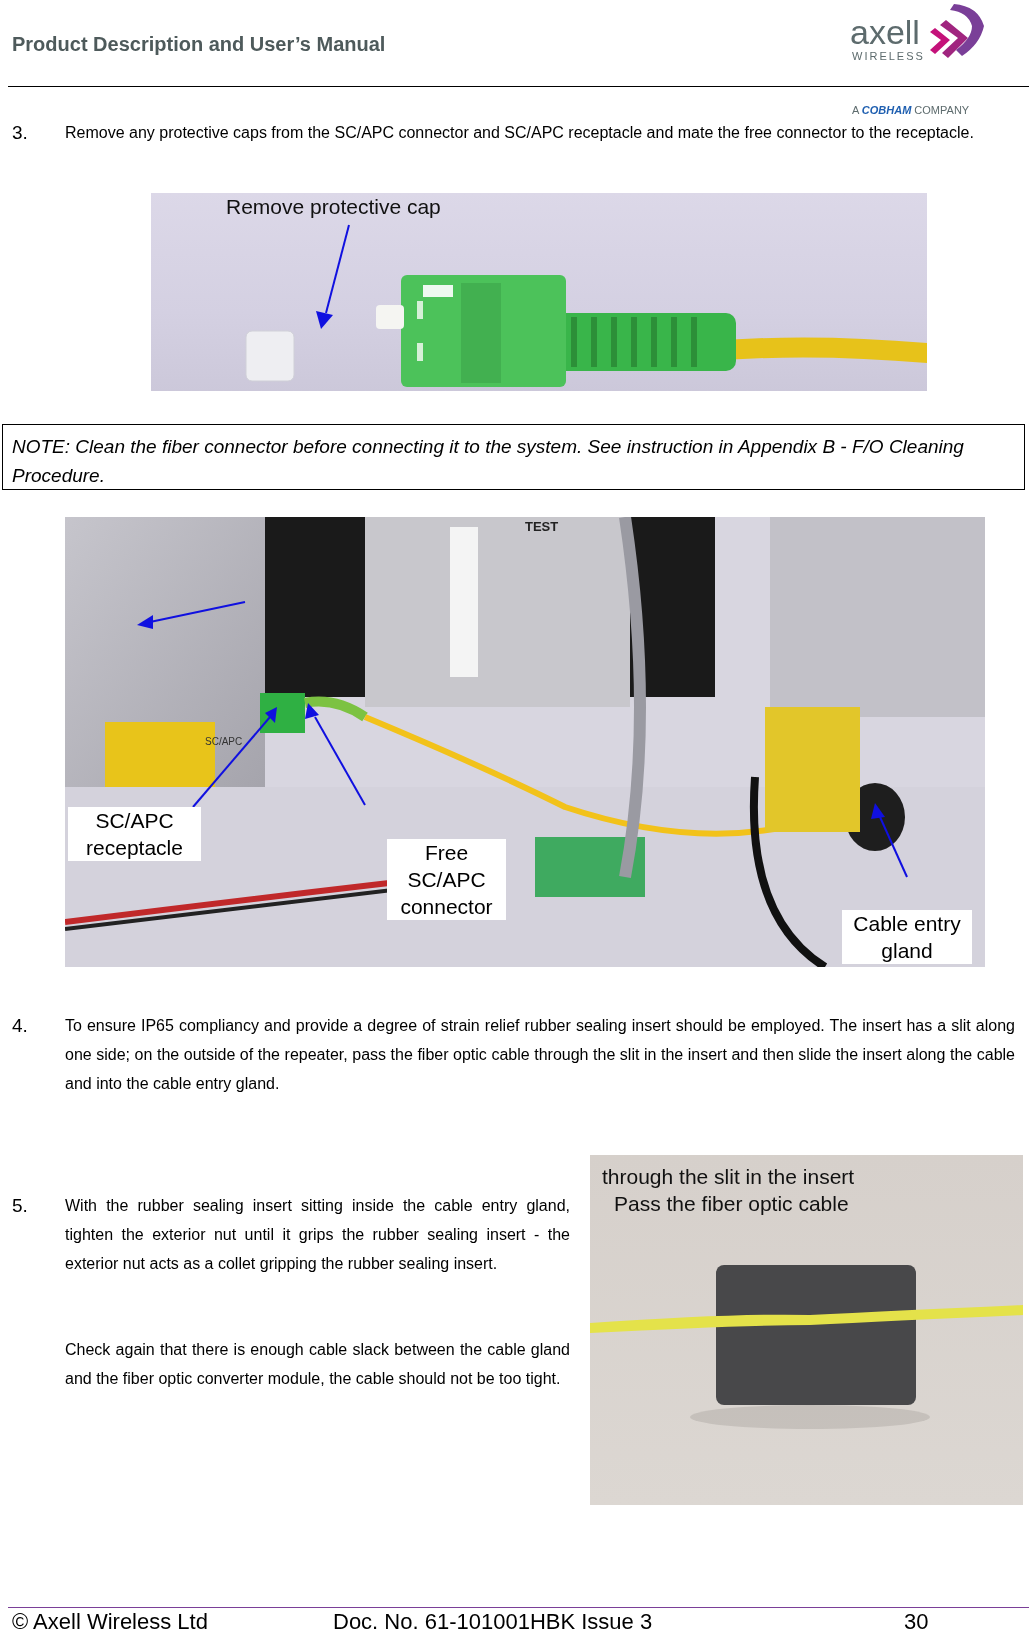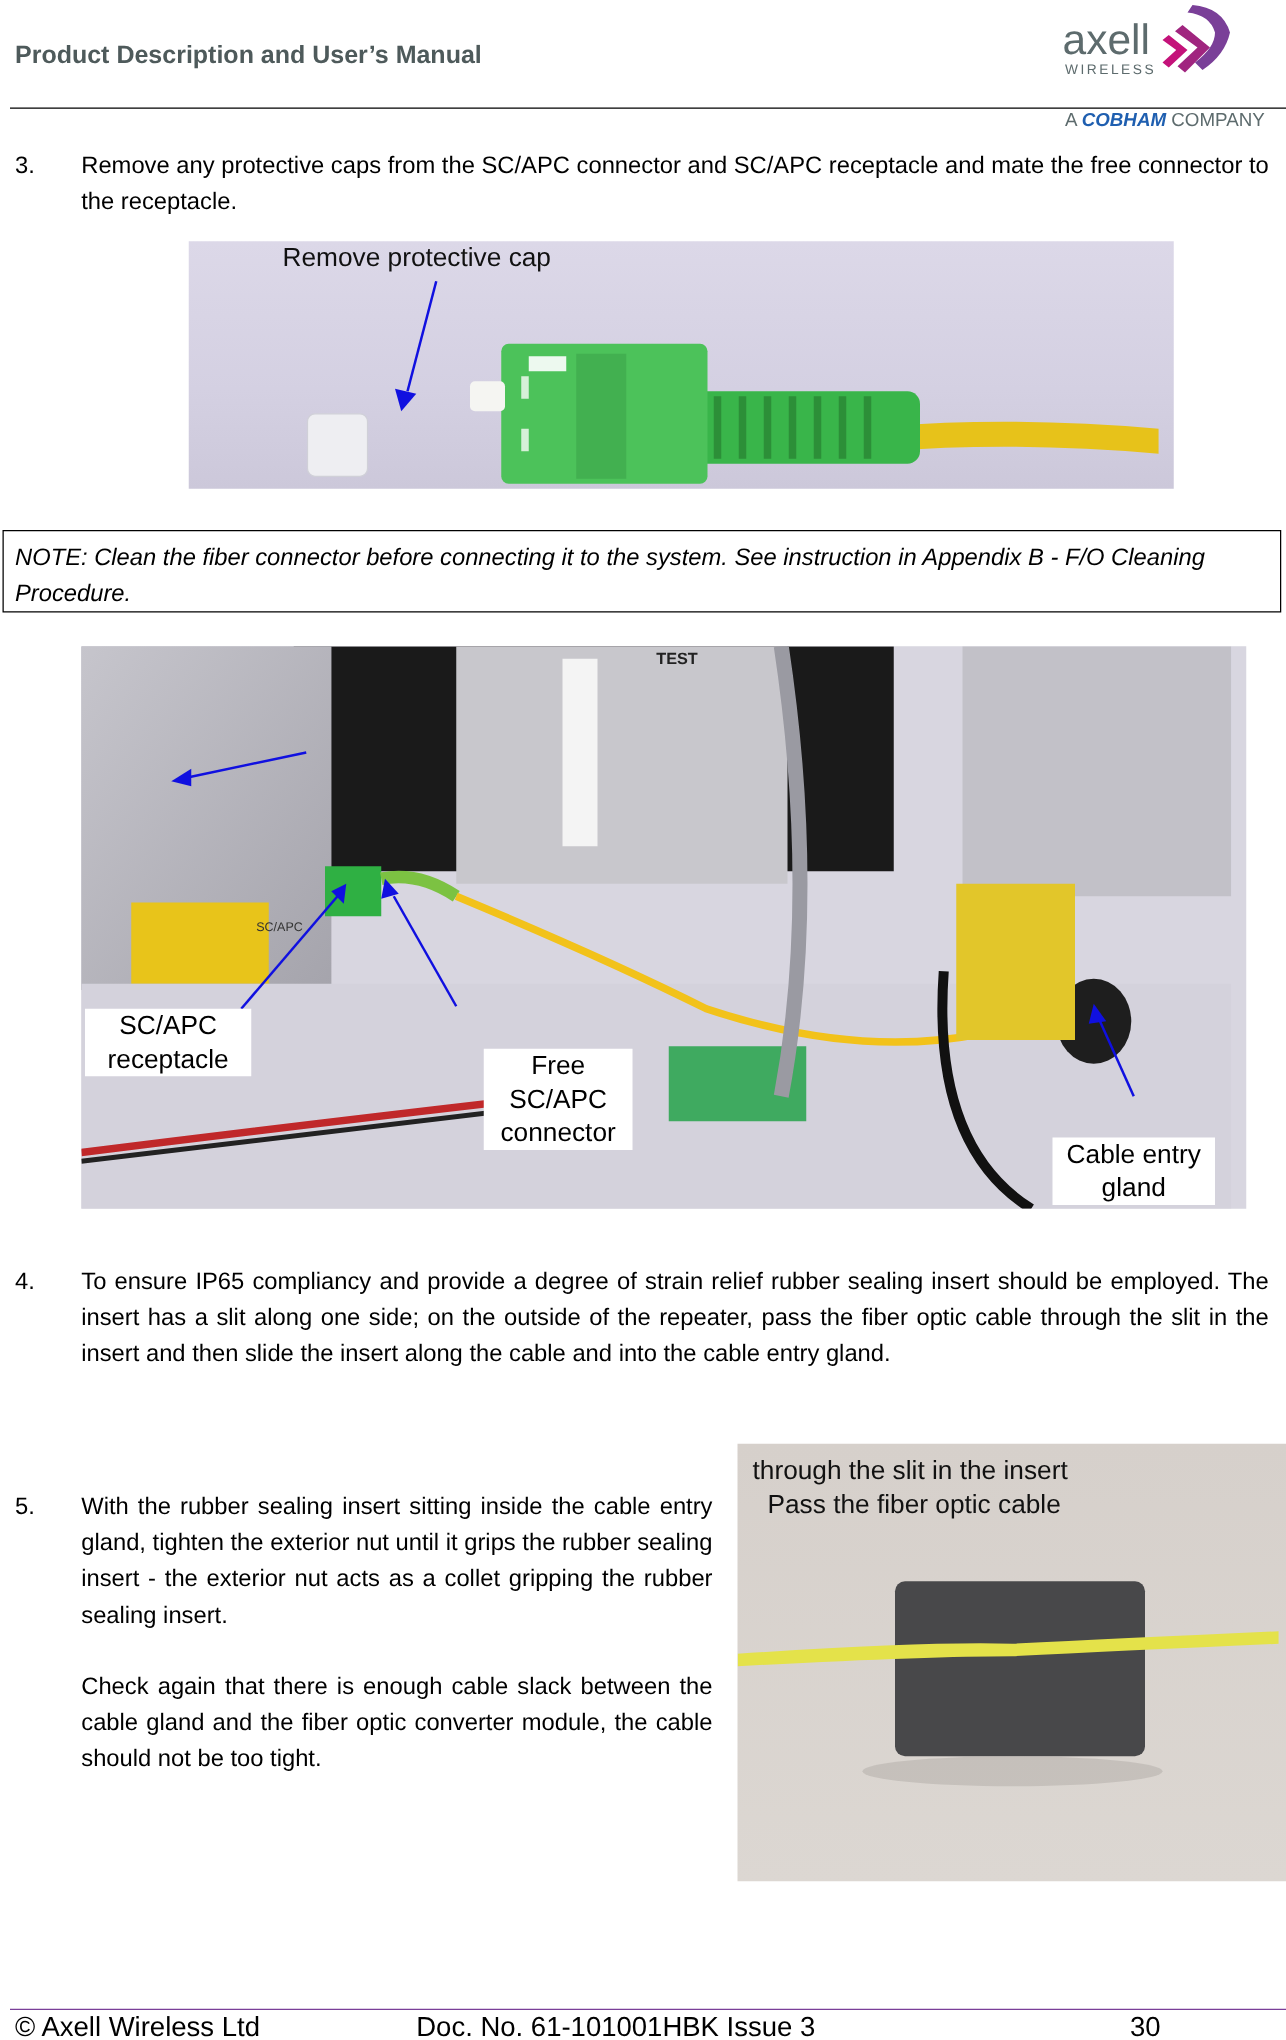--- a/index.html
+++ b/index.html
@@ -5,27 +5,27 @@
   html, body { margin: 0; padding: 0; background: #ffffff; }
   body { width: 1029px; height: 1632px; position: relative; overflow: hidden; font-family: "Liberation Sans", "DejaVu Sans", sans-serif; color: #000; }
   .abs { position: absolute; }
 
   
   .hdr-title { left: 12px; top: 32px; font-size: 20px; font-weight: bold; color: #4e5a5b; line-height: 25px; white-space: nowrap; }
   .hdr-rule { left: 8px; top: 86px; width: 1021px; height: 1px; background: #000; }
 
   
   .step-num { font-size: 19px; line-height: 30px; }
-  .step-text { font-size: 19px; line-height: 29px; text-align: justify; }
+  .step-text { font-size: 16px; line-height: 29px; text-align: justify; }
 
   .note-box { left: 2px; top: 424px; width: 1023px; height: 66px; border: 1px solid #000; box-sizing: border-box; }
   .note-text { left: 12px; top: 432px; width: 960px; font-size: 19px; font-style: italic; line-height: 29px; }
 
   
-  .photo { overflow: hidden; padding-left: 12px; }
+  .photo { overflow: hidden; }
   .callout { background: #fff; text-align: center; font-size: 21px; line-height: 27px; color: #000; padding: 0 4px; box-sizing: border-box; }
 
   
   .ftr-rule { left: 8px; top: 1607px; width: 1021px; height: 1px; background: #7a3f98; }
   .ftr { top: 1611px; font-size: 22px; line-height: 21px; white-space: nowrap; }
 </style>
 </head>
 <body>
 
 <div class="abs hdr-title">
@@ -33,21 +33,21 @@
 </div>
 
 <div class="abs" style="left:850px;top:0;width:170px;height:82px;">
   <svg width="170" height="82" style="position:absolute;left:0;top:0">
     <path d="M85 28 L100 40 L85 54 L80 50 L91 40 L80 32 Z" fill="#c4127a"></path>
     <path d="M96 20 L118 38 L98 58 L92 53 L108 38 L90 25 Z" fill="#a0257f"></path>
     <path d="M104 4 Q128 6 134 26 Q130 44 112 56 L106 50 Q122 38 122 26 Q118 12 100 10 Z" fill="#7a3f98"></path>
   </svg>
   <div class="abs" style="left:0;top:14px;font-size:34px;color:#5d6b6d;line-height:36px;">axell</div>
   <div class="abs" style="left:2px;top:50px;font-size:11px;color:#5d6b6d;letter-spacing:2px;">WIRELESS</div>
-  <div class="abs" style="left:2px;top:64px;font-size:15px;color:#5d6b6d;white-space:nowrap;margin-top:24px;">
+  <div class="abs" style="left:2px;top:80px;font-size:11px;color:#5d6b6d;white-space:nowrap;margin-top:24px;">
     <span>A</span>
     <span style="color:#1f5fb0;font-weight:bold;font-style:italic;">COBHAM</span>
     <span>COMPANY</span>
   </div>
 </div>
 
 <div class="abs hdr-rule"></div>
 
 <div class="abs step-num" style="left:12px;top:118px;">3.</div>
 <div class="abs step-text" style="left:65px;top:118px;width:950px;">Remove any protective caps from the SC/APC connector and SC/APC receptacle and mate the free connector to the receptacle.</div>

